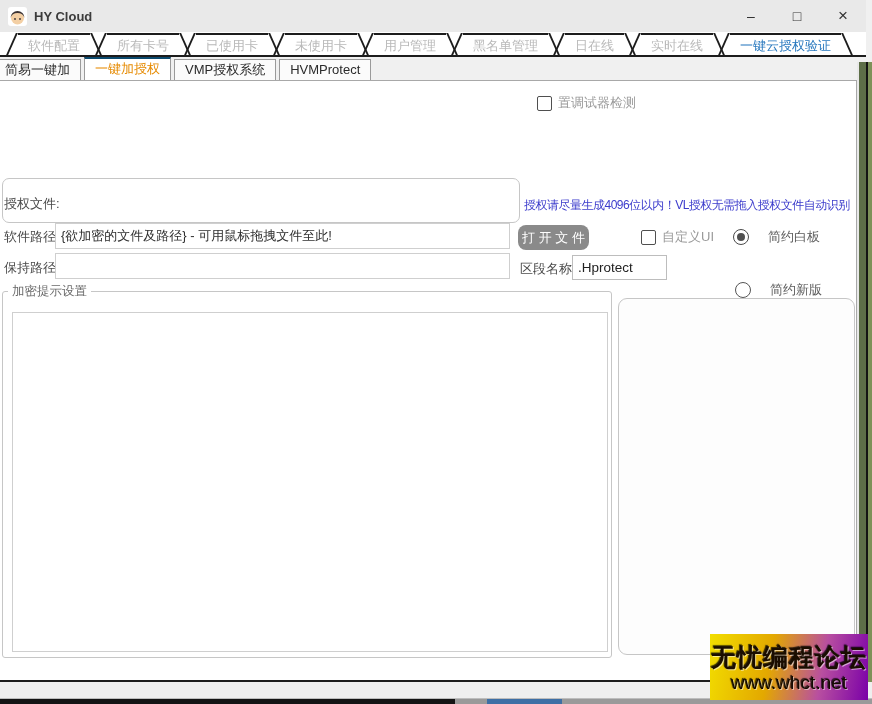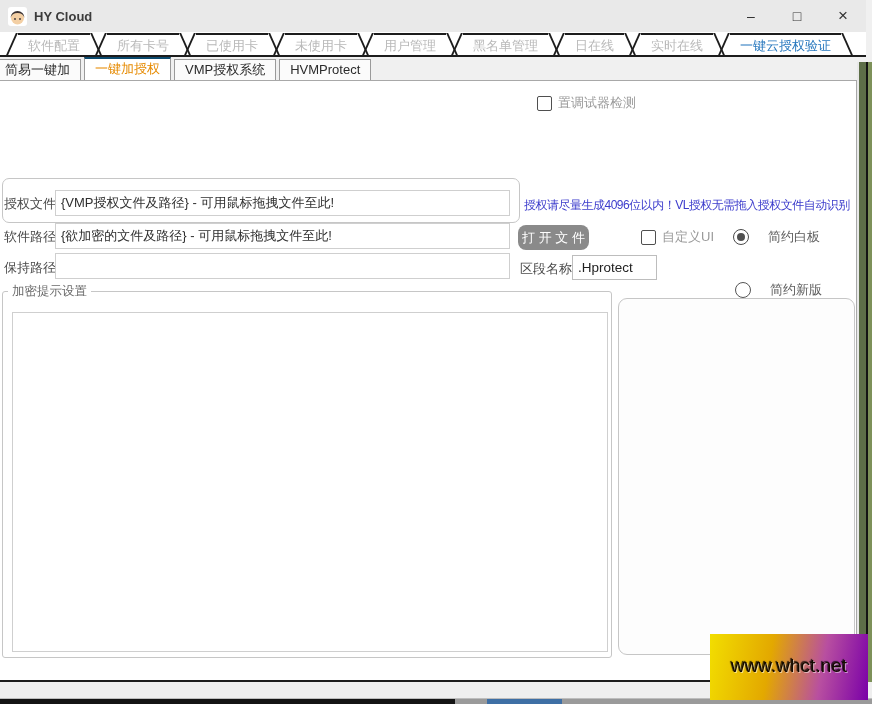--- a/index.html
+++ b/index.html
@@ -44,21 +44,21 @@
   
   .chk { display:inline-flex; align-items:center; gap:6px; font-size:13px; color:#9a9a9a; cursor:default; }
   .chk .box { width:15px; height:15px; border:1.6px solid #4f4f4f; background:#fff; border-radius:2px; flex:0 0 auto; }
   .radio { display:inline-flex; align-items:center; gap:19px; font-size:13px; color:#5c5c5c; cursor:default; }
   .radio .dot { width:16px; height:16px; border:1.6px solid #555; border-radius:50%; background:#fff; flex:0 0 auto; position:relative; }
   .radio.checked .dot { border-color:#4a4a4a; }
   .radio.checked .dot::after { content:""; position:absolute; left:2.5px; top:2.5px; width:8px; height:8px; border-radius:50%; background:#4f4f4f; }
 
   .hint-text { position:absolute; left:524px; top:116px; font-size:12px; letter-spacing:-0.5px; color:#3c3ccc; white-space:nowrap; }
   .openfile-btn { position:absolute; left:518px; top:144px; width:71px; height:25px; background:#8a8a8a; border:none; border-radius:8px; color:#fff; font-size:13px; font-family:inherit; cursor:pointer; white-space:nowrap; }
-  .section-input { position:absolute; left:572px; top:174px; width:85px; height:25px; border:1px solid #bdbdbd; font-size:13.5px; color:#222; padding:7px 5px; font-family:inherit; }
+  .section-input { position:absolute; left:572px; top:174px; width:95px; height:25px; border:1px solid #bdbdbd; font-size:13.5px; color:#222; padding:7px 5px; font-family:inherit; }
   .right-panel { position:absolute; left:618px; top:217px; width:237px; height:357px; border:1px solid #c6c6c6; border-radius:9px; background:#fdfdfd; }
 
   
   .bottom-line { position:absolute; left:0; top:680px; width:866px; height:2px; background:#1c1c1c; }
   .statusbar { position:absolute; left:0; top:682px; width:872px; height:17px; background:#efefef; border-bottom:1px solid #bdbdbd; }
   .taskbar { position:absolute; left:0; top:699px; width:872px; height:5px; background:#9a9a9a; }
   .task-dark { position:absolute; left:0; top:0; width:455px; height:5px; background:#141414; }
   .task-blue { position:absolute; left:487px; top:0; width:75px; height:5px; background:#3e6fa5; }
 
   
@@ -112,21 +112,20 @@
   <div class="page">
 
 
     <div class="chk" style="position:absolute; left:537px; top:13px;">
       <span class="box"></span>
       <span>置调试器检测</span>
     </div>
 
     <div class="group1"></div>
     <span class="field-label" style="left:4px; top:114px;">授权文件:</span>
-    <input class="path-input" style="top: 109px;" value="{VMP授权文件及路径} - 可用鼠标拖拽文件至此!">
 
     <div class="hint-text">授权请尽量生成4096位以内！VL授权无需拖入授权文件自动识别</div>
 
     <span class="field-label" style="left:4px; top:147px;">软件路径:</span>
     <input class="path-input" style="top: 142px;" value="{欲加密的文件及路径} - 可用鼠标拖拽文件至此!">
 
     <button class="openfile-btn">打 开 文 件</button>
 
     <div class="chk" style="position:absolute; left:641px; top:147px;">
       <span class="box"></span>
@@ -160,16 +159,17 @@
   <div class="desktop-edge"></div>
 
   <div class="bottom-line"></div>
   <div class="statusbar"></div>
   <div class="taskbar">
     <div class="task-dark"></div>
     <div class="task-blue"></div>
   </div>
 
   <div class="watermark">
+    <div class="wm1">无忧编程论坛</div>
     <div class="wm2">www.whct.net</div>
   </div>
 
 </div>
 
 </body></html>

